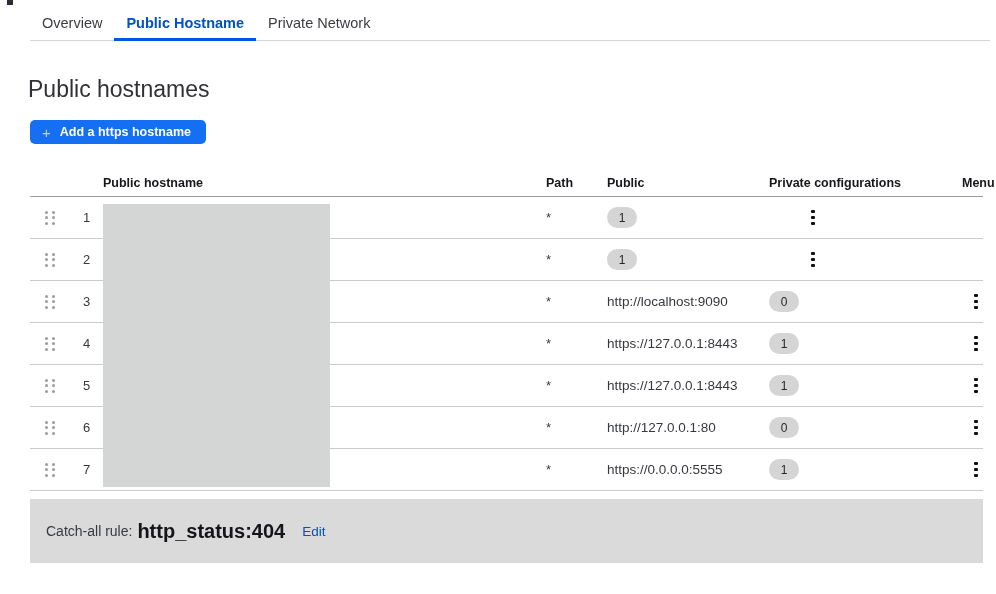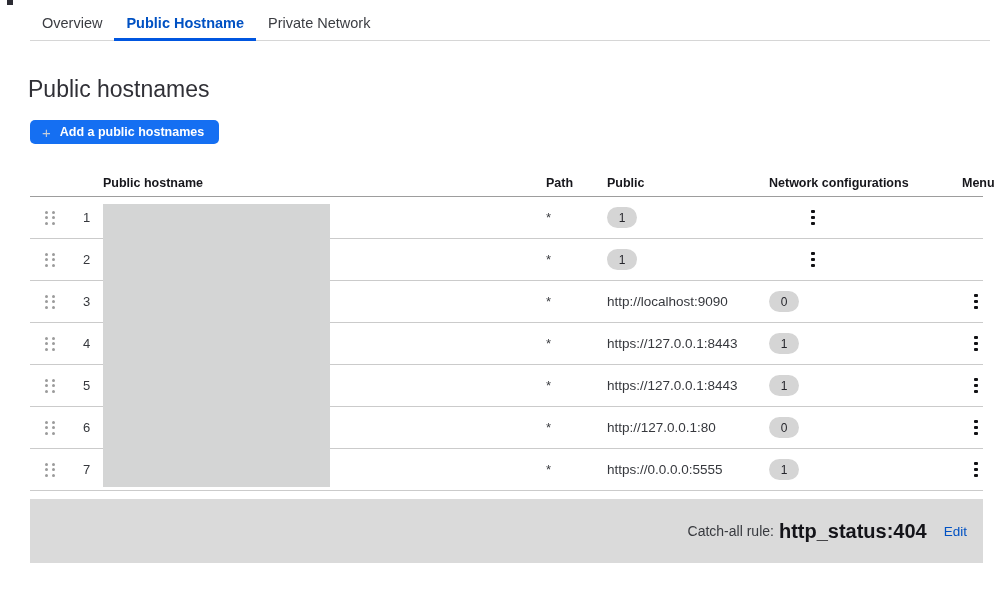--- a/index.html
+++ b/index.html
@@ -56,51 +56,51 @@
     display:flex;align-items:center;justify-content:center;font-size:12px;color:#26262c;
   }
   .cell-menu{display:flex;}
   .kebab{margin-left:40px;display:flex;flex-direction:column;gap:2.5px;cursor:pointer;padding:2px;}
   .kebab i{width:3.5px;height:3.5px;background:#111114;border-radius:1px;display:block;}
   .redaction{position:absolute;left:73px;top:34px;width:227px;height:283px;background:var(--redaction-gray);}
 
   
   .catch-all{
     position:absolute;left:30px;top:499px;width:953px;height:64px;background:var(--catch-all-bg);
-    display:flex;align-items:center;padding:0 16px;font-size:14px;color:#37393e;justify-content:flex-end;
+    display:flex;align-items:center;padding:0 16px;font-size:14px;color:#37393e;
   }
   .catch-all b{color:#141419;margin-left:5px;font-size:20px;}
   .edit-link{color:var(--link-blue);margin-left:17px;font-size:13.5px;text-decoration:none;cursor:pointer;}
 </style>
 </head>
 <body>
 
 <div class="corner-mark"></div>
 
 <nav class="tabbar">
   <div class="tab">Overview</div>
   <div class="tab active">Public Hostname</div>
   <div class="tab">Private Network</div>
 </nav>
 
 <h1 class="page-title">Public hostnames</h1>
 
 <button class="add-btn">
   <span class="plus">+</span>
-  <span>Add a public hostnames</span>
+  <span>Add a https hostname</span>
 </button>
 
 <section class="table">
   <div class="thead grid-cols">
     <div></div>
     <div></div>
     <div>Public hostname</div>
     <div>Path</div>
     <div>Public</div>
-    <div>Network configurations</div>
+    <div>Private configurations</div>
     <div class="menu-h">Menu</div>
   </div>
 
   <div id="table-body">
   <div class="row grid-cols">
     <div class="cell-handle">
       <span class="drag-handle">
         <i></i>
             <i></i>
             <i></i>

